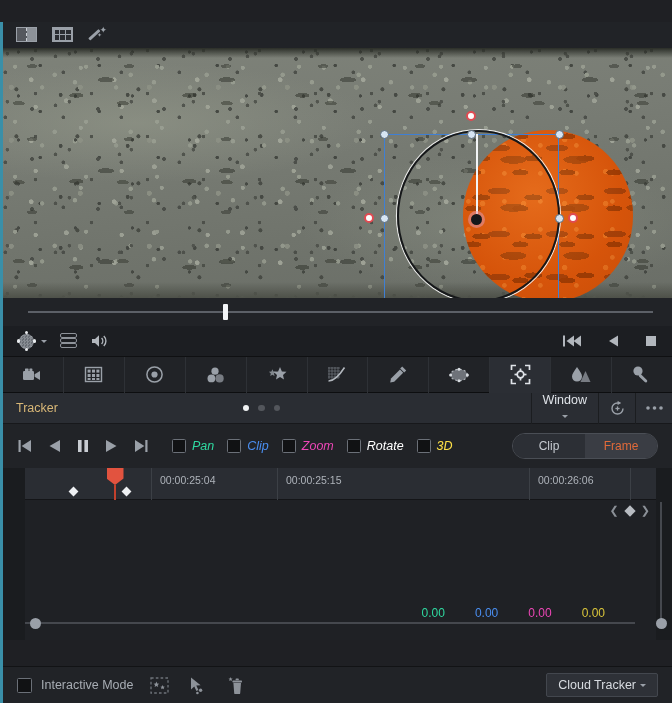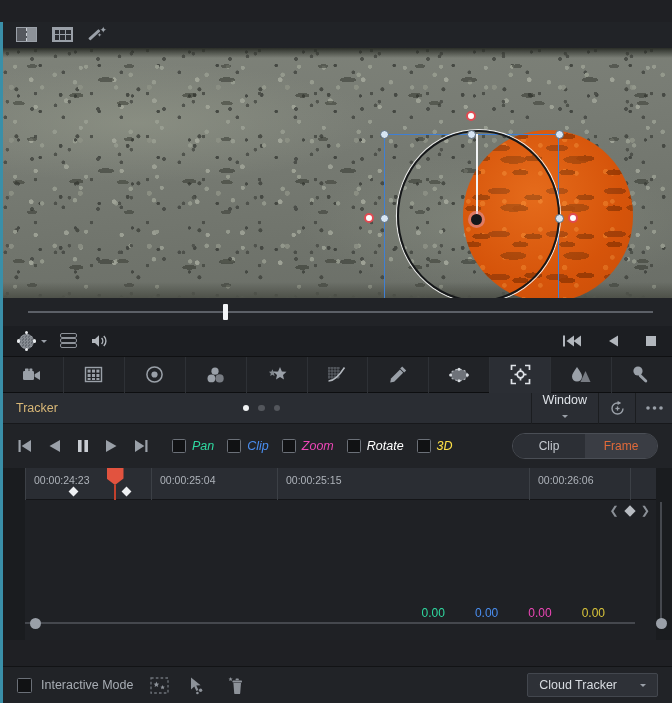--- a/index.html
+++ b/index.html
@@ -350,21 +350,21 @@
     position: absolute; left: 3px; top: 666px; width: 669px; height: 37px;
     background: #212327; display: flex; align-items: center; padding: 0 14px;
     border-top: 1px solid #121315;
   }
   .bt-left { display: flex; align-items: center; gap: 17px; }
   .bt-cb { display: flex; align-items: center; gap: 9px; cursor: pointer; }
   .bt-cb .cb { width: 15px; height: 15px; }
   .bt-cb span { font-size: 12.5px; color: #a8adb4; }
   .bt-ico { width: 21px; height: 19px; position: relative; cursor: pointer; }
   .cloud-dd {
-    margin-left: auto; display: flex; align-items: center; gap: 23px;
+    margin-left: auto; display: flex; align-items: center; gap: 4px;
     height: 24px; padding: 0 11px; background: #2e3137; border: 1px solid #43474e;
     border-radius: 2px; cursor: pointer;
   }
   .cloud-dd span { font-size: 12.5px; color: #d8dce1; }
 </style>
 </head>
 <body>
 
 <div id="app">
 
@@ -693,21 +693,20 @@
 
     <div class="seg">
       <div class="seg-b">Clip</div>
       <div class="seg-b on">Frame</div>
     </div>
   </div>
 
   <div class="tl-wrap">
 
     <div class="tl-ruler">
-      <div class="tc-cell" style="left:0px;   width:126px;">00:00:24:23</div>
       <div class="tc-cell" style="left:126px; width:126px;">00:00:25:04</div>
       <div class="tc-cell" style="left:252px; width:126px;">00:00:25:15</div>
       <div class="tc-cell" style="left:504px; width:126px;">00:00:26:06</div>
       <div class="tc-cell" style="left:605px; width:26px;"></div>
 
       <div class="kf-diamond" style="left:45px;"></div>
       <div class="kf-diamond" style="left:98px;"></div>
 
       <div class="playhead-flag" style="left:90px;"></div>
       <div class="playhead-line" style="left:90px;"></div>

